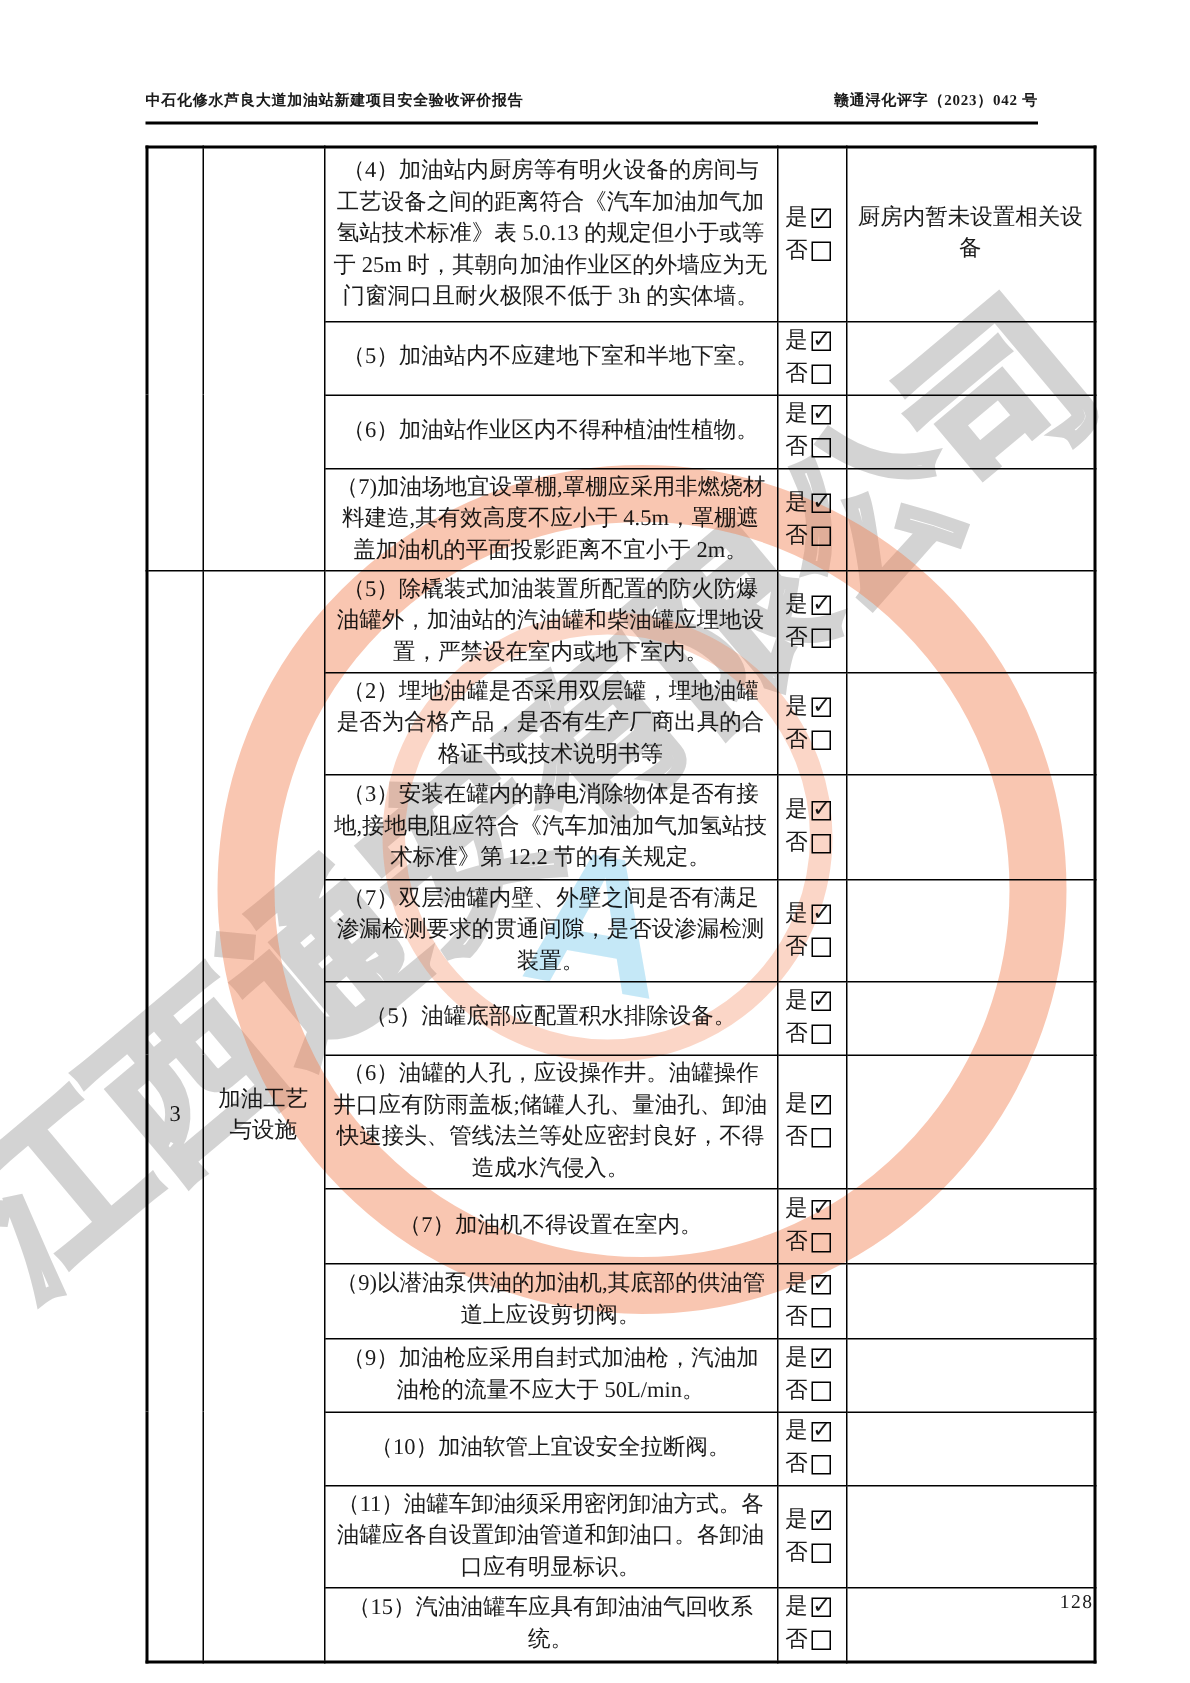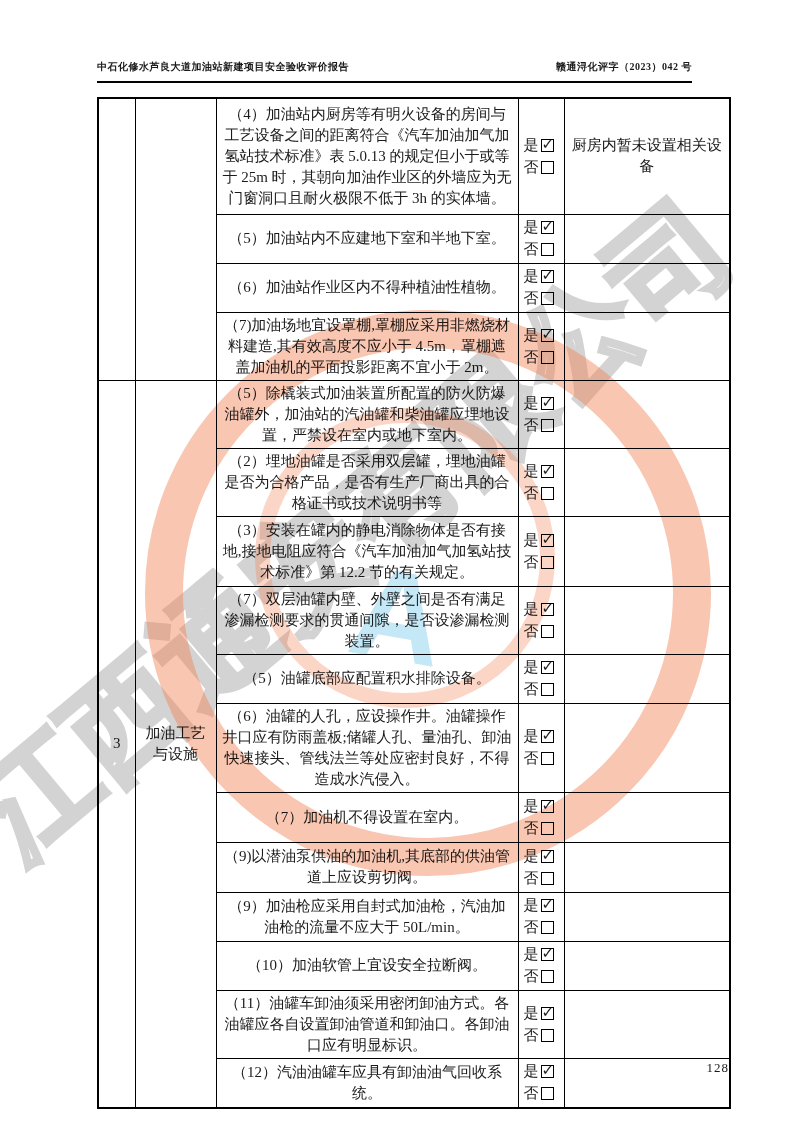--- a/index.html
+++ b/index.html
@@ -335,21 +335,21 @@
             </span>
           </div>
         <div class="cline">
             <span>否</span>
             <span class="cb"></span>
           </div>
       </td>
       <td class="c-remark"></td>
     </tr>
     <tr style="height:45px">
-      <td class="c-text">（12）汽油油罐车应具有卸油油气回收系统。</td>
+      <td class="c-text">（15）汽油油罐车应具有卸油油气回收系统。</td>
       <td class="c-check">
         <div class="cline">
             <span>是</span>
             <span class="cb">
               <i>✓</i>
             </span>
           </div>
         <div class="cline">
             <span>否</span>
             <span class="cb"></span>

